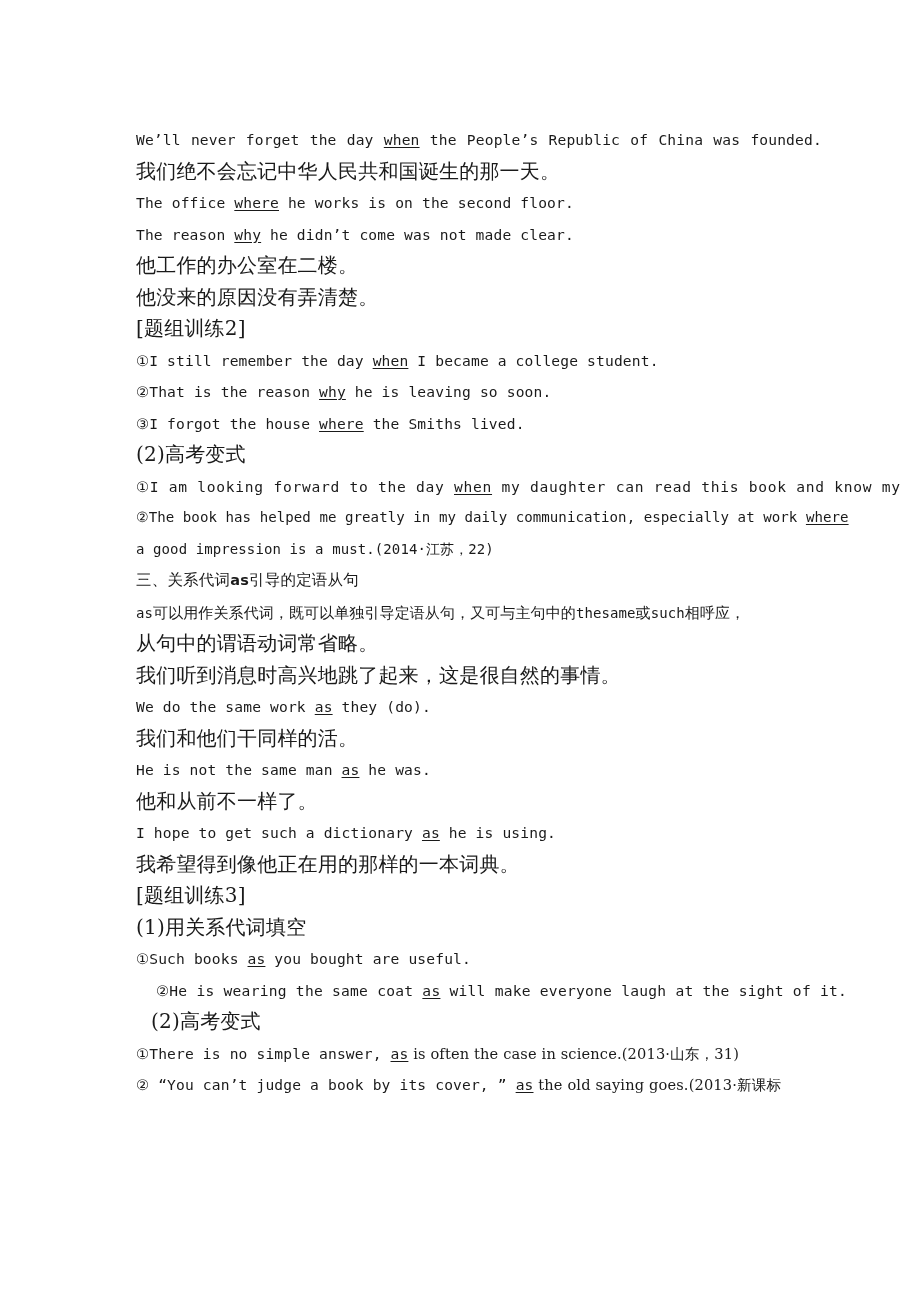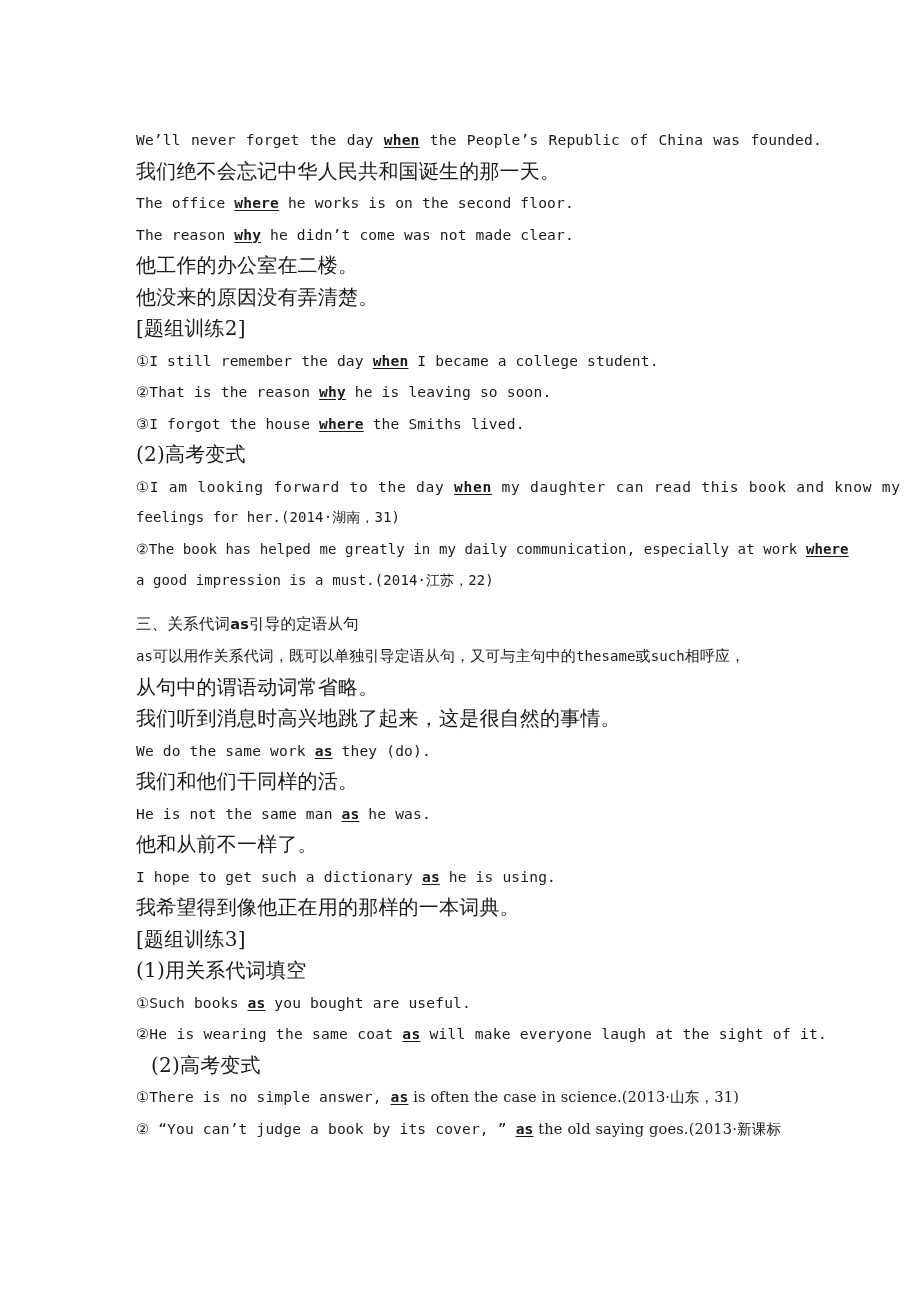--- a/index.html
+++ b/index.html
@@ -64,41 +64,39 @@
   .zh {
     font-family: "DejaVu Serif", "Liberation Serif", serif;
     font-size: 20px;
     letter-spacing: 0.2px;
   }
 
   .zh-head {
     font-family: "DejaVu Serif", "Liberation Serif", serif;
     font-size: 15.5px;
     letter-spacing: 0.2px;
-    margin-top: 12px;
   }
   .zh-head .bold-en {
     font-family: "DejaVu Sans", "Liberation Sans", sans-serif;
     font-weight: bold;
     font-size: 14.5px;
   }
 
   .mixed {
     font-family: "DejaVu Serif", "Liberation Serif", serif;
     font-size: 15.2px;
   }
   .mixed .mono {
     font-family: "DejaVu Sans Mono", "Liberation Mono", monospace;
     font-size: 14px;
   }
 
   u, .u {
     text-decoration: underline;
     text-underline-offset: 2px;
-    font-weight: bold;
   }
 
   .indent-1 { padding-left: 15px; }
 
   .cn-inline {
     font-family: "DejaVu Serif", "Liberation Serif", serif;
     font-size: 15px;
   }
 </style>
 </head>
@@ -141,23 +139,20 @@
     <div class="line en"><span>①I still remember the day </span><span class="u">when</span><span> I became a college student.</span></div>
 
     <div class="line en"><span>②That is the reason </span><span class="u">why</span><span> he is leaving so soon.</span></div>
 
     <div class="line en"><span>③I forgot the house </span><span class="u">where</span><span> the Smiths lived.</span></div>
 
     <div class="line zh">(2)高考变式</div>
 
     <div class="line en" style="letter-spacing:0.72px;"><span>①I am looking forward to the day </span><span class="u">when</span><span> my daughter can read this book and know my</span></div>
 
-    <div class="line mixed">
-      <span class="mono">feelings for her.(2014·湖南，31)</span>
-    </div>
 
     <div class="line en" style="letter-spacing:0.05px;font-size:14.1px;"><span>②The book has helped me greatly in my daily communication, especially at work </span><span class="u">where</span></div>
 
     <div class="line mixed">
       <span class="mono">a good impression is a must.(2014·江苏，22)</span>
     </div>
 
     <div class="line zh-head">
       <span>三、关系代词</span><span class="bold-en">as</span><span>引导的定语从句</span>
     </div>
@@ -182,21 +177,21 @@
     <div class="line en"><span>I hope to get such a dictionary </span><span class="u">as</span><span> he is using.</span></div>
 
     <div class="line zh">我希望得到像他正在用的那样的一本词典。</div>
 
     <div class="line zh">[题组训练3]</div>
 
     <div class="line zh">(1)用关系代词填空</div>
 
     <div class="line en"><span>①Such books </span><span class="u">as</span><span> you bought are useful.</span></div>
 
-    <div class="line en" style="letter-spacing:0.25px;"><span>②He is wearing the same coat </span><span class="u">as</span><span> will make everyone laugh at the sight of it.</span></div>
+    <div class="line en" style="letter-spacing:0.25px;margin-left:20px;"><span>②He is wearing the same coat </span><span class="u">as</span><span> will make everyone laugh at the sight of it.</span></div>
 
     <div class="line zh indent-1">(2)高考变式</div>
 
     <div class="line en"><span>①There is no simple answer, </span><span class="u">as</span><span style="font-family: &quot;DejaVu Serif&quot;, &quot;Liberation Serif&quot;, serif;"> is often the case in science.(2013·山东，31)</span></div>
 
     <div class="line en"><span>② “You can’t judge a book by its cover, ” </span><span class="u">as</span><span style="font-family: &quot;DejaVu Serif&quot;, &quot;Liberation Serif&quot;, serif;"> the old saying goes.(2013·新课标</span></div>
 
   </div>
 </div>
 

